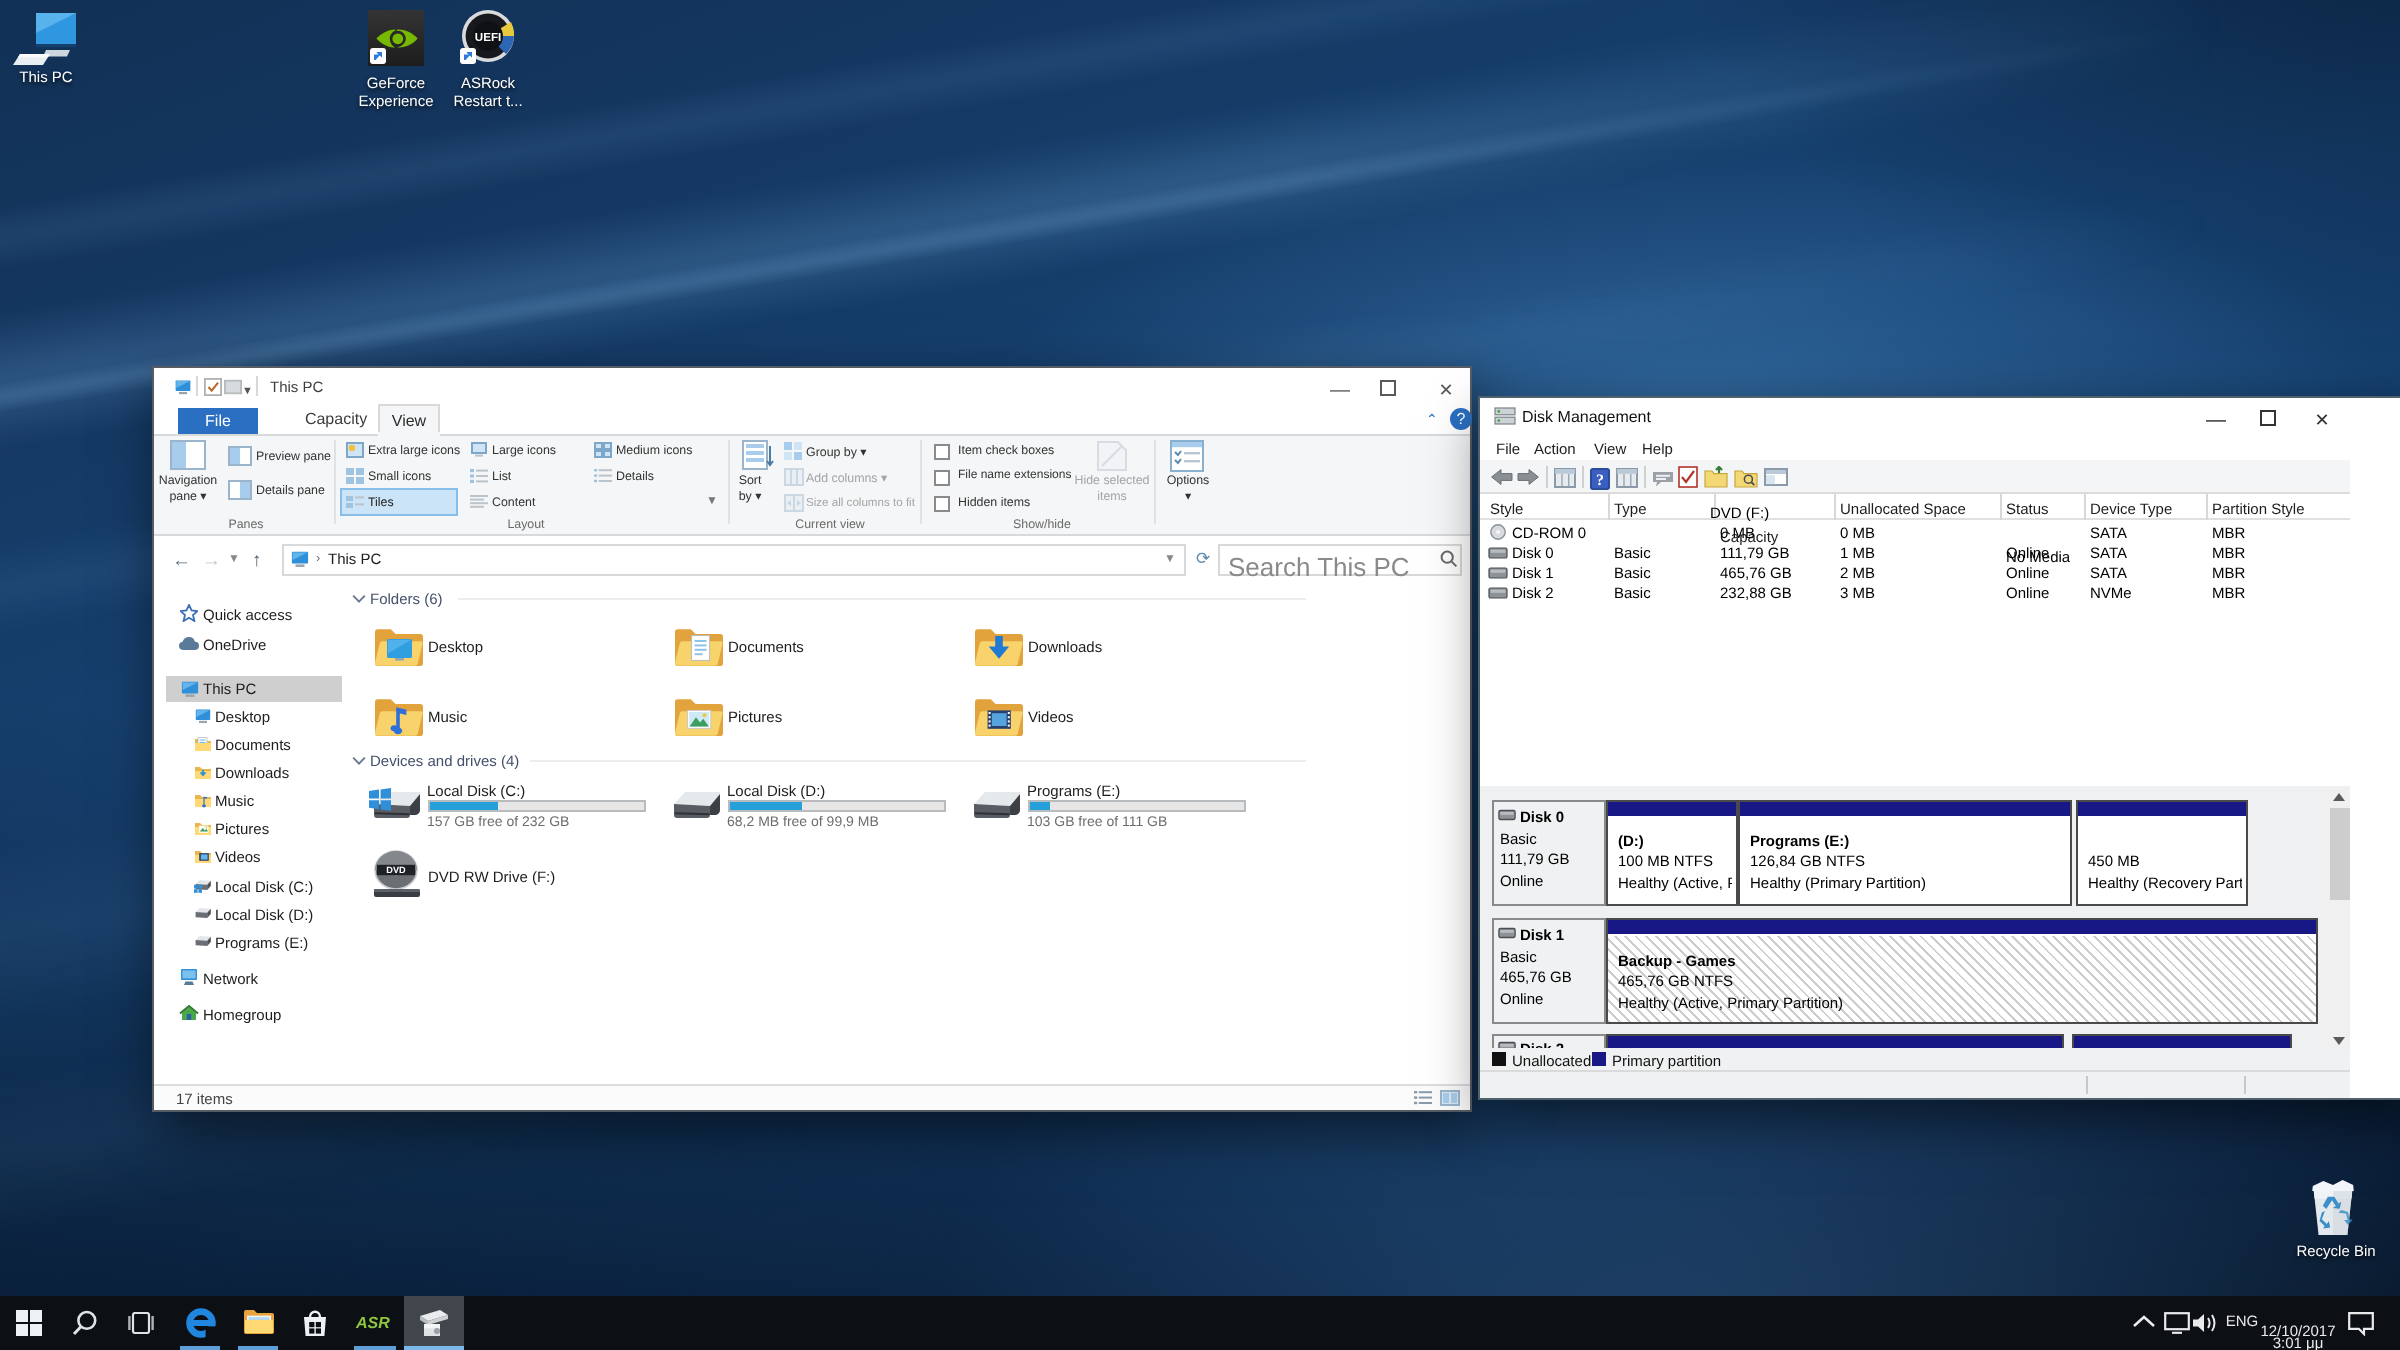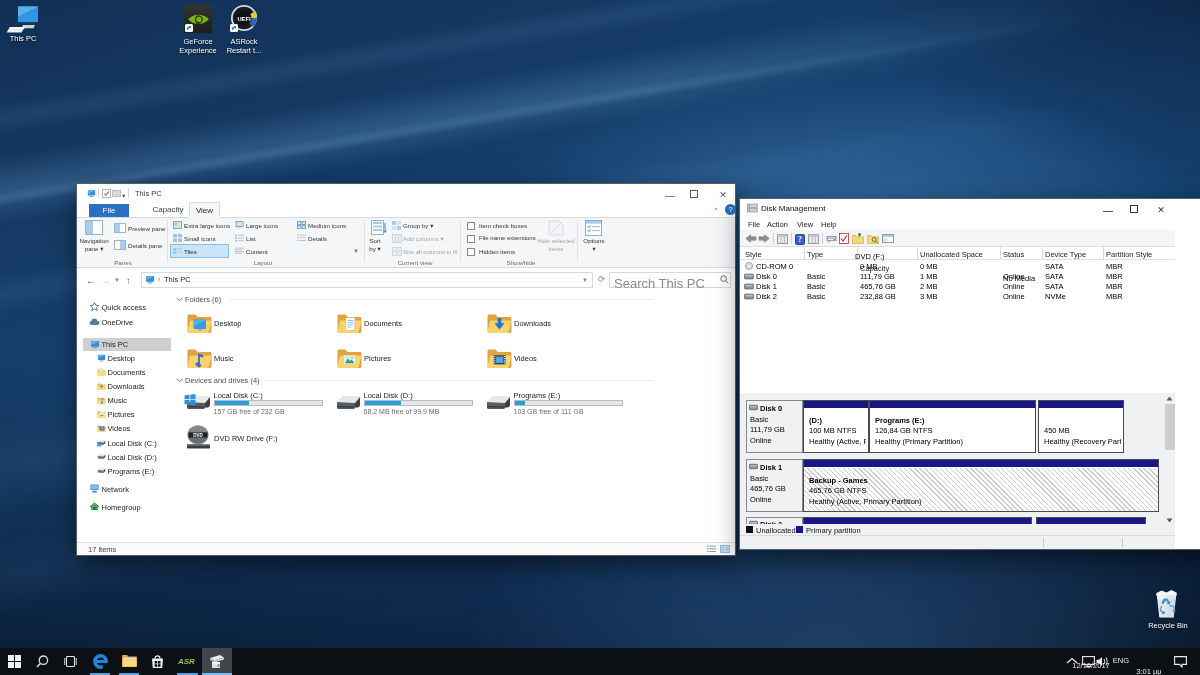--- a/index.html
+++ b/index.html
@@ -808,17 +808,17 @@
   <svg class="a" style="left:1082px;top:8px;" width="13" height="11" viewBox="0 0 13 11">
       <rect x="0.6" y="0.6" width="11.8" height="8" fill="none" stroke="#e8eaec" stroke-width="1.1"></rect>
       <line x1="4" y1="10.4" x2="9" y2="10.4" stroke="#e8eaec" stroke-width="1.1"></line>
     </svg>
   <svg class="a" style="left:1096px;top:8px;" width="13" height="11" viewBox="0 0 13 11">
       <path d="M0.5 3.8 L3 3.8 L6 1 L6 10 L3 7.2 L0.5 7.2 Z" fill="#e8eaec"></path>
       <path d="M8 3 Q9.6 5.5 8 8 M10 1.5 Q12.5 5.5 10 9.5" fill="none" stroke="#e8eaec" stroke-width="1"></path>
     </svg>
   <div class="tbtxt" style="left:1110px;top:8px;width:22px;text-align:center;">ENG</div>
   <div class="tbtxt" style="left:1130px;top:19px;width:38px;text-align:center;">3:01 μμ</div>
-  <div class="tbtxt" style="left:1068px;top:13px;width:46px;text-align:center;">12/10/2017</div>
+  <div class="tbtxt" style="left:1126px;top:13px;width:46px;text-align:center;">12/10/2017</div>
   <svg class="a" style="left:1174px;top:8px;" width="13" height="12" viewBox="0 0 13 12">
       <path d="M0.6 0.6 L12.4 0.6 L12.4 8.4 L8 8.4 L8 11 L5.4 8.4 L0.6 8.4 Z" fill="none" stroke="#e8eaec" stroke-width="1.1"></path>
     </svg>
 </div>
 
 </body></html>

